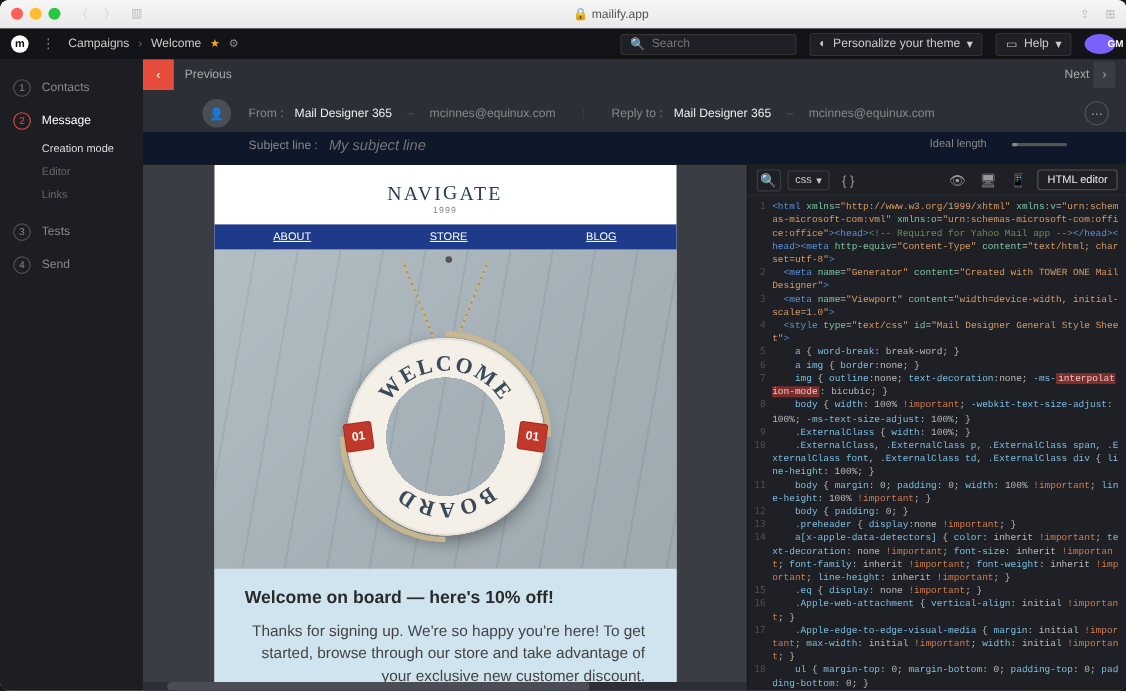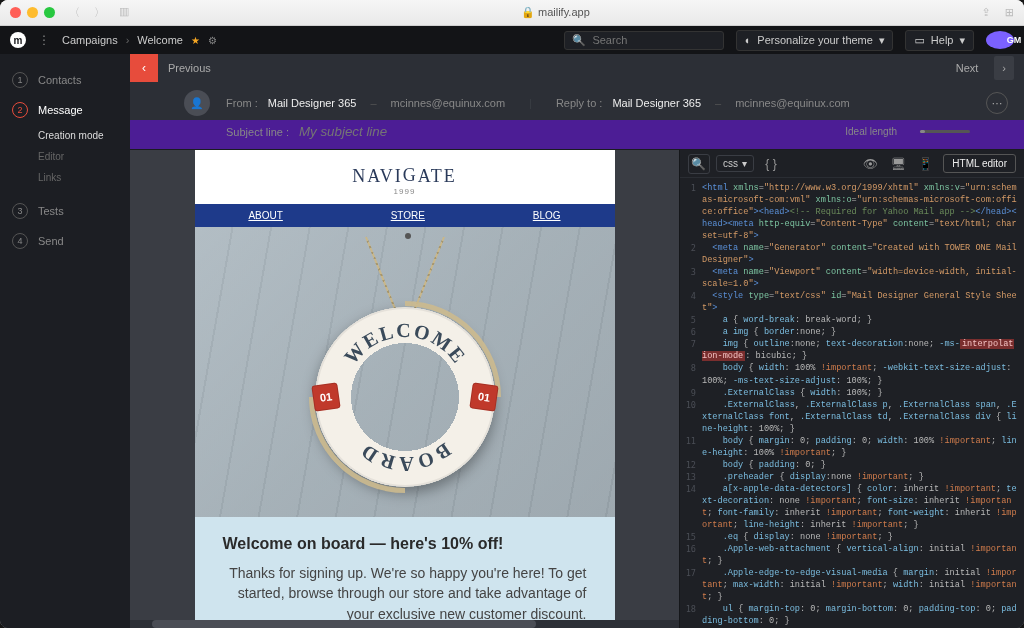--- a/index.html
+++ b/index.html
@@ -29,29 +29,29 @@
 .side-item.active { color: #fff; }
 .step-num { width: 16px; height: 16px; border: 1px solid #555; border-radius: 50%; display: flex; align-items: center; justify-content: center; font-size: 9px; }
 .side-item.active .step-num { border-color: #e74c3c; color: #e74c3c; }
 .sub-item { padding: 2px 12px 2px 38px; color: #666; font-size: 10px; cursor: pointer; }
 .sub-item.active { color: #ddd; }
 .main { flex: 1; display: flex; flex-direction: column; min-width: 0; background: #2c2f36; }
 .main-header { display: flex; align-items: center; background: #2c2f36; }
 .back-btn { width: 28px; height: 28px; background: #e74c3c; display: flex; align-items: center; justify-content: center; color: #fff; cursor: pointer; font-size: 12px; }
 .back-label { padding: 0 10px; color: #aaa; font-size: 11px; }
 .main-header .sp { flex: 1; }
-.next-btn { display: flex; align-items: center; gap: 16px; padding: 0 10px; color: #aaa; font-size: 11px; cursor: pointer; }
+.next-btn { display: flex; align-items: center; gap: 4px; padding: 0 10px; color: #aaa; font-size: 11px; cursor: pointer; }
 .meta-row { background: #2c2f36; display: flex; align-items: center; padding: 8px 54px 4px 54px; gap: 10px; font-size: 11px; position: relative; }
 .meta-row .label { color: #888; }
 .meta-row .val { color: #eee; }
 .meta-row .email { color: #888; }
 .meta-row .sep { color: #555; padding: 0 4px; }
 .meta-avatar { width: 26px; height: 26px; border-radius: 50%; background: #4a4d55; margin-right: 6px; display:flex; align-items:center; justify-content:center; color:#999; }
 .meta-more { position: absolute; right: 16px; width: 22px; height: 22px; border: 1px solid #555; border-radius: 50%; display: flex; align-items: center; justify-content: center; color: #aaa; cursor: pointer; }
-.subject-row { background: #4c1d95; display: flex; align-items: center; padding: 4px 54px 10px 54px; gap: 10px; font-size: 11px; }
+.subject-row { background: #0f172a; display: flex; align-items: center; padding: 4px 54px 10px 54px; gap: 10px; font-size: 11px; }
 .subject-row .label { color: #888; }
 .subject-row input { background: transparent; border: none; outline: none; color: #888; font-style: italic; flex: 1; }
 .length-ind { margin-left: auto; color: #888; font-size: 10px; display:flex; align-items:center; gap:23px; }
 .length-bar { width: 50px; height: 3px; background: #555; border-radius: 2px; position: relative; }
 .length-bar::after { content:''; position:absolute; left:0; width:10%; height:100%; background:#888; border-radius:2px; }
 .workspace { flex: 1; display: flex; min-height: 0; border-top: 1px solid #1a1c20; }
 .preview-pane { flex: 1; background: #3a3d44; padding: 0; overflow: hidden; display: flex; flex-direction: column; }
 .preview-scroll { flex: 1; overflow-y: auto; padding: 0; }
 .email-canvas { background: #fff; margin: 0 auto; width: 100%; max-width: 420px; color: #333; }
 .email-brand { text-align: center; padding: 16px 0 8px; }

